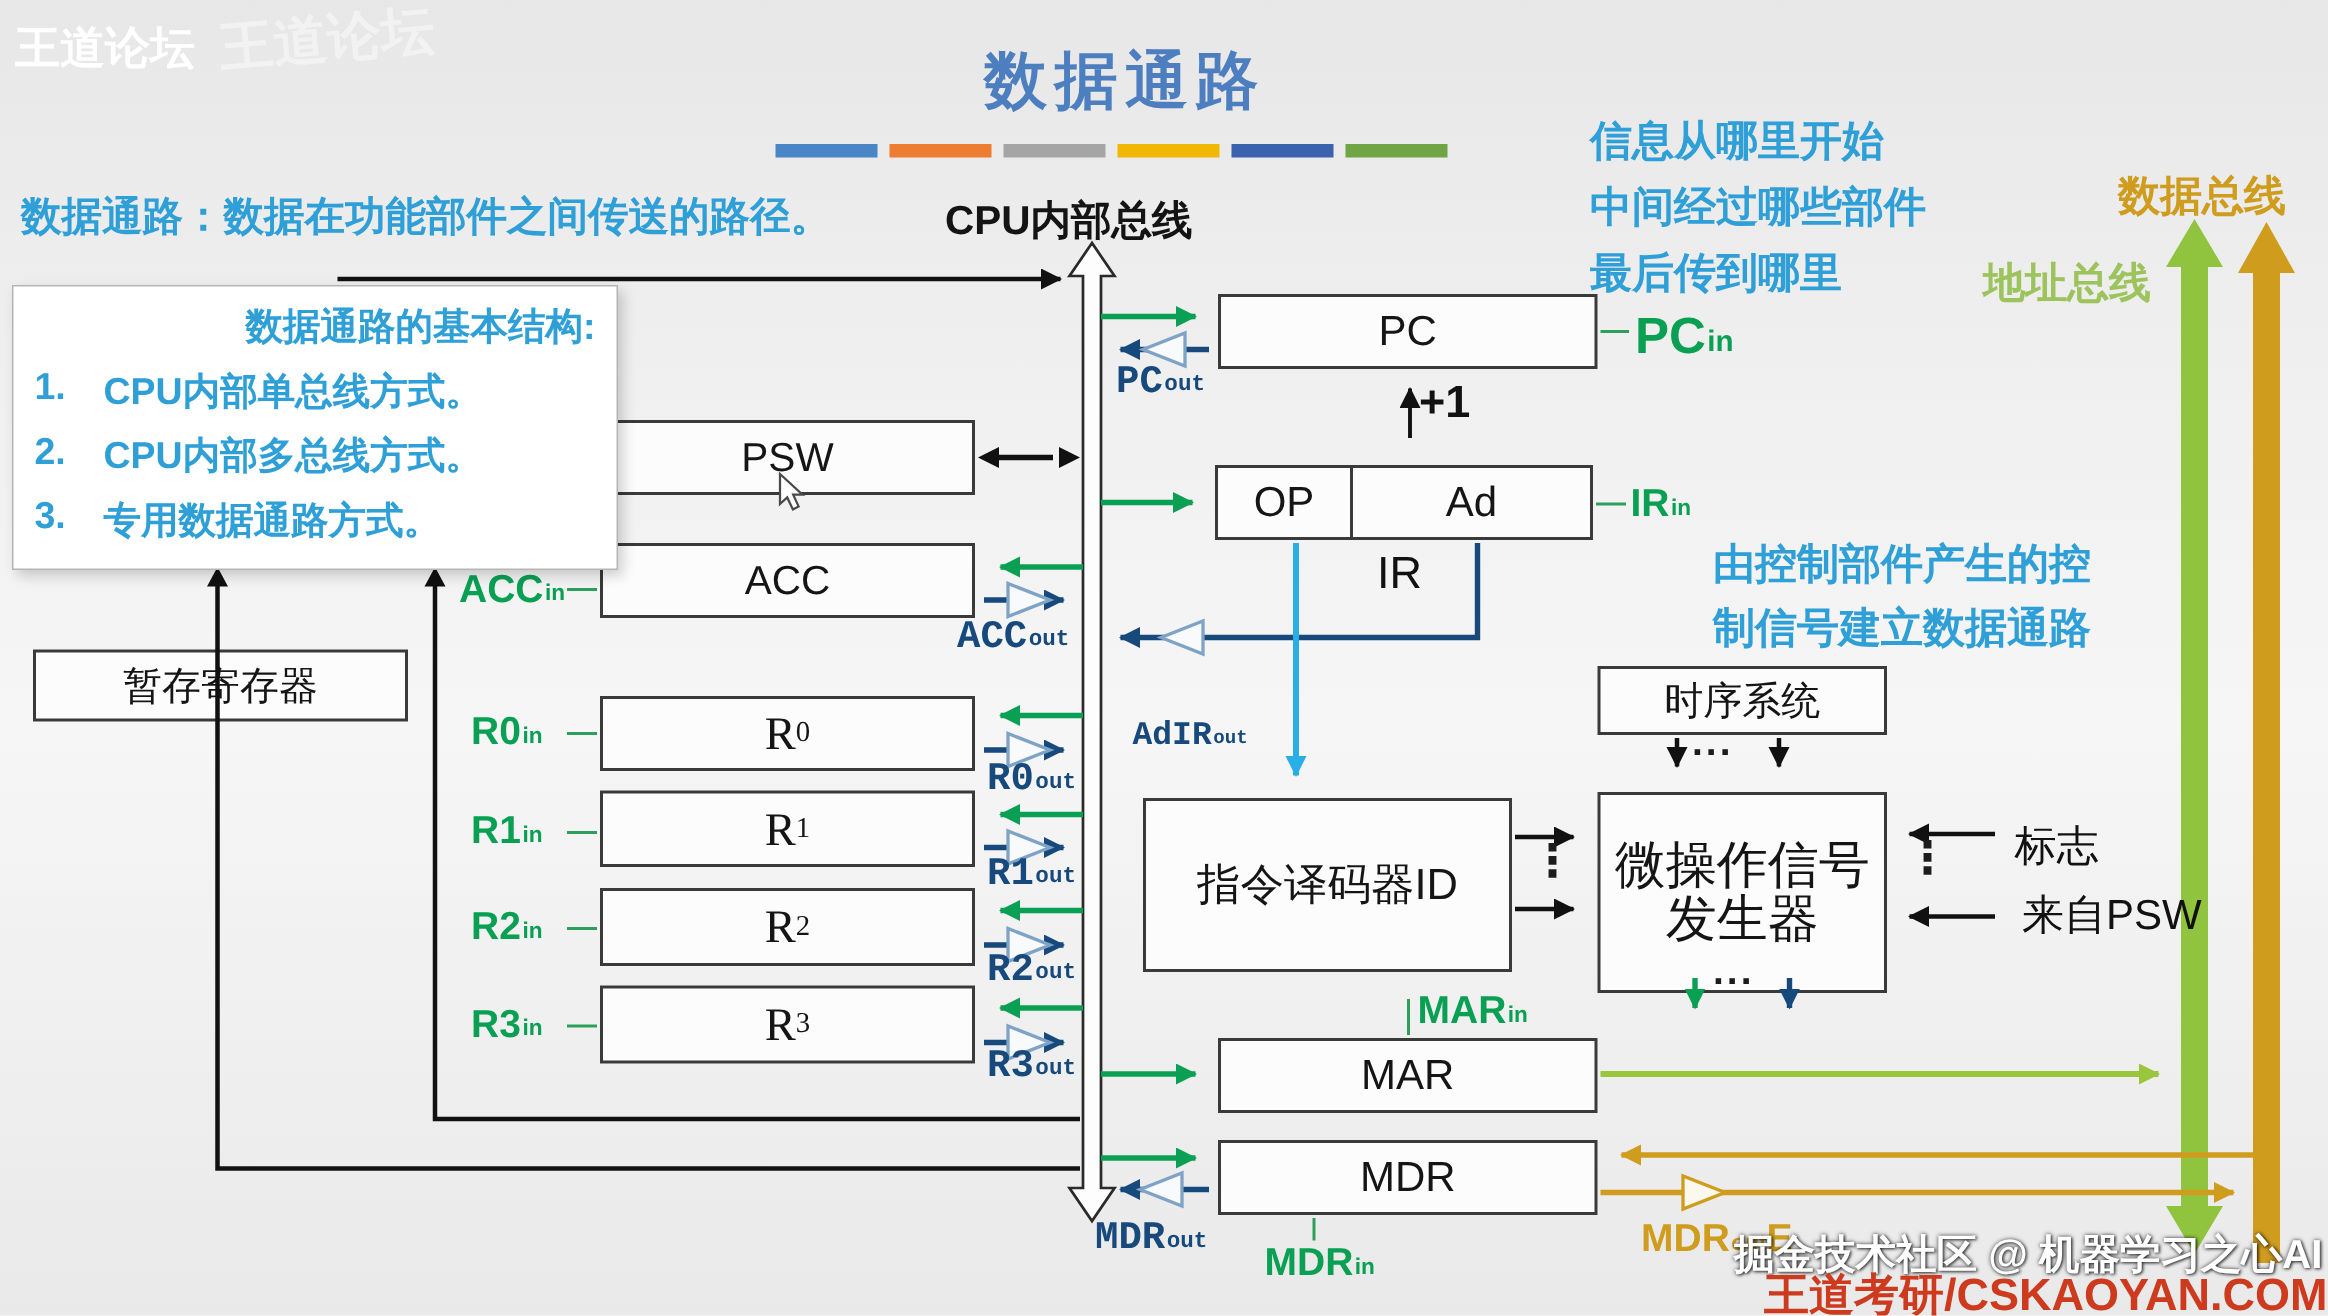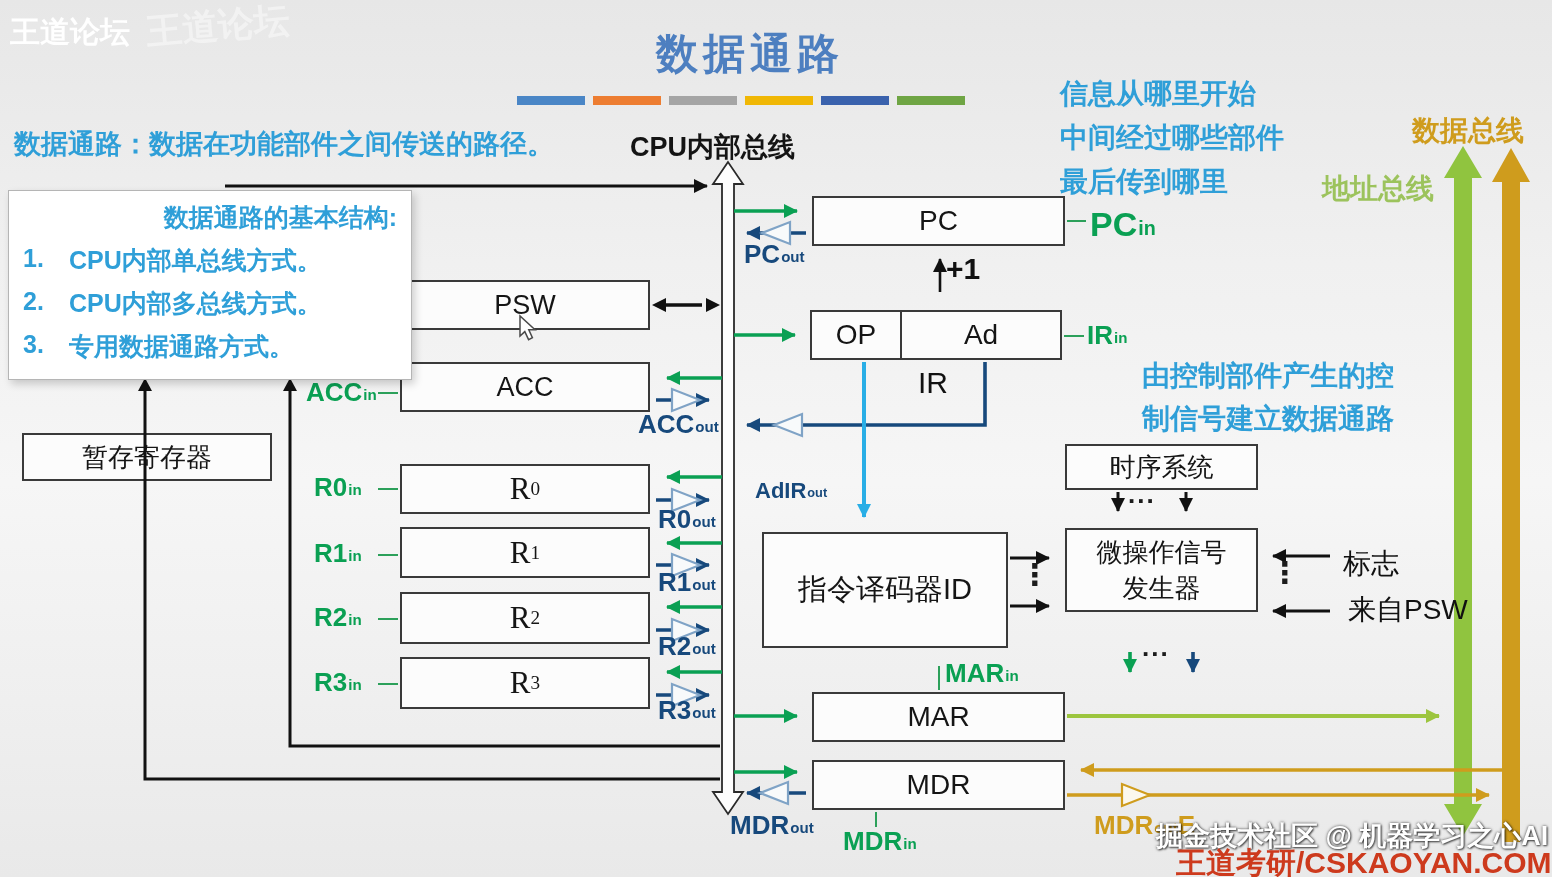--- a/index.html
+++ b/index.html
@@ -5,21 +5,21 @@
   html,body{margin:0;padding:0;}
   body{font-family:"Liberation Sans","DejaVu Sans",sans-serif;}
   #stage{position:relative;width:1552px;height:877px;overflow:hidden;
          background:linear-gradient(180deg,#e7e7e7 0%,#f0f0f0 30%,#f6f6f6 55%,#efefef 80%,#e9e9e9 100%);}
   .abs{position:absolute;}
   .box{position:absolute;border:2px solid #3a3a3a;background:#fcfcfc;display:flex;
        align-items:center;justify-content:center;color:#151515;z-index:2;box-sizing:border-box;}
   .sig{position:absolute;font-weight:600;z-index:6;white-space:nowrap;line-height:1;}
   .sig .ss{font-size:0.58em;margin-left:1px;vertical-align:1px;font-weight:600;}
   .g{color:#0aa053;}
-  .n{color:#17497c;}
+  .n{color:#17497c;font-family:Liberation Mono, monospace;}
   .gold{color:#cf9c1d;}
   .serif{font-family:"Liberation Serif","DejaVu Serif",serif;}
   .rsub{font-size:0.62em;vertical-align:-7px;}
   .blue-text{color:#2f9fd8;}
   .dots{position:absolute;color:#1c1c1c;font-weight:700;z-index:6;line-height:1;}
   svg.overlay{position:absolute;left:0;top:0;z-index:5;pointer-events:none;}
   .blk{stroke:#111;stroke-width:3;fill:none;}
   .blk1{stroke:#111;stroke-width:2.6;fill:none;}
   .blk2{stroke:#111;stroke-width:3.6;fill:none;}
   .grn{stroke:#0aa053;stroke-width:3.6;fill:none;}
@@ -115,21 +115,21 @@
   <div class="abs" style="left:946px;top:252px;font-size:30px;font-weight:600;color:#111;z-index:6;">+1</div>
 
   <div class="box" style="left:810px;top:310px;width:252px;height:50px;padding:0;">
     <div style="width:88px;height:100%;display:flex;align-items:center;justify-content:center;font-size:28px;border-right:2px solid #3a3a3a;">OP</div>
     <div style="flex:1;height:100%;display:flex;align-items:center;justify-content:center;font-size:28px;">Ad</div>
   </div>
   <div class="abs" style="left:903px;top:366px;width:60px;text-align:center;font-size:30px;color:#111;z-index:6;">IR</div>
 
   <div class="box" style="left:762px;top:532px;width:246px;height:116px;font-size:29px;">指令译码器ID</div>
   <div class="box" style="left:1065px;top:444px;width:193px;height:46px;font-size:26px;">时序系统</div>
-  <div class="box" style="left:1065px;top:528px;width:193px;height:84px;font-size:26px;flex-direction:column;line-height:36px;">
+  <div class="box" style="left:1065px;top:528px;width:193px;height:134px;font-size:34px;flex-direction:column;line-height:36px;">
     <div>微操作信号</div>
     <div>发生器</div>
   </div>
 
   <div class="abs" style="left:1343px;top:545px;font-size:28px;color:#111;z-index:6;">标志</div>
   <div class="abs" style="left:1336px;top:591px;font-size:28px;color:#111;z-index:6;margin-left:12px;">来自PSW</div>
 
   <div class="box" style="left:812px;top:692px;width:253px;height:50px;font-size:28px;">MAR</div>
   <div class="box" style="left:812px;top:760px;width:253px;height:50px;font-size:28px;">MDR</div>
 

